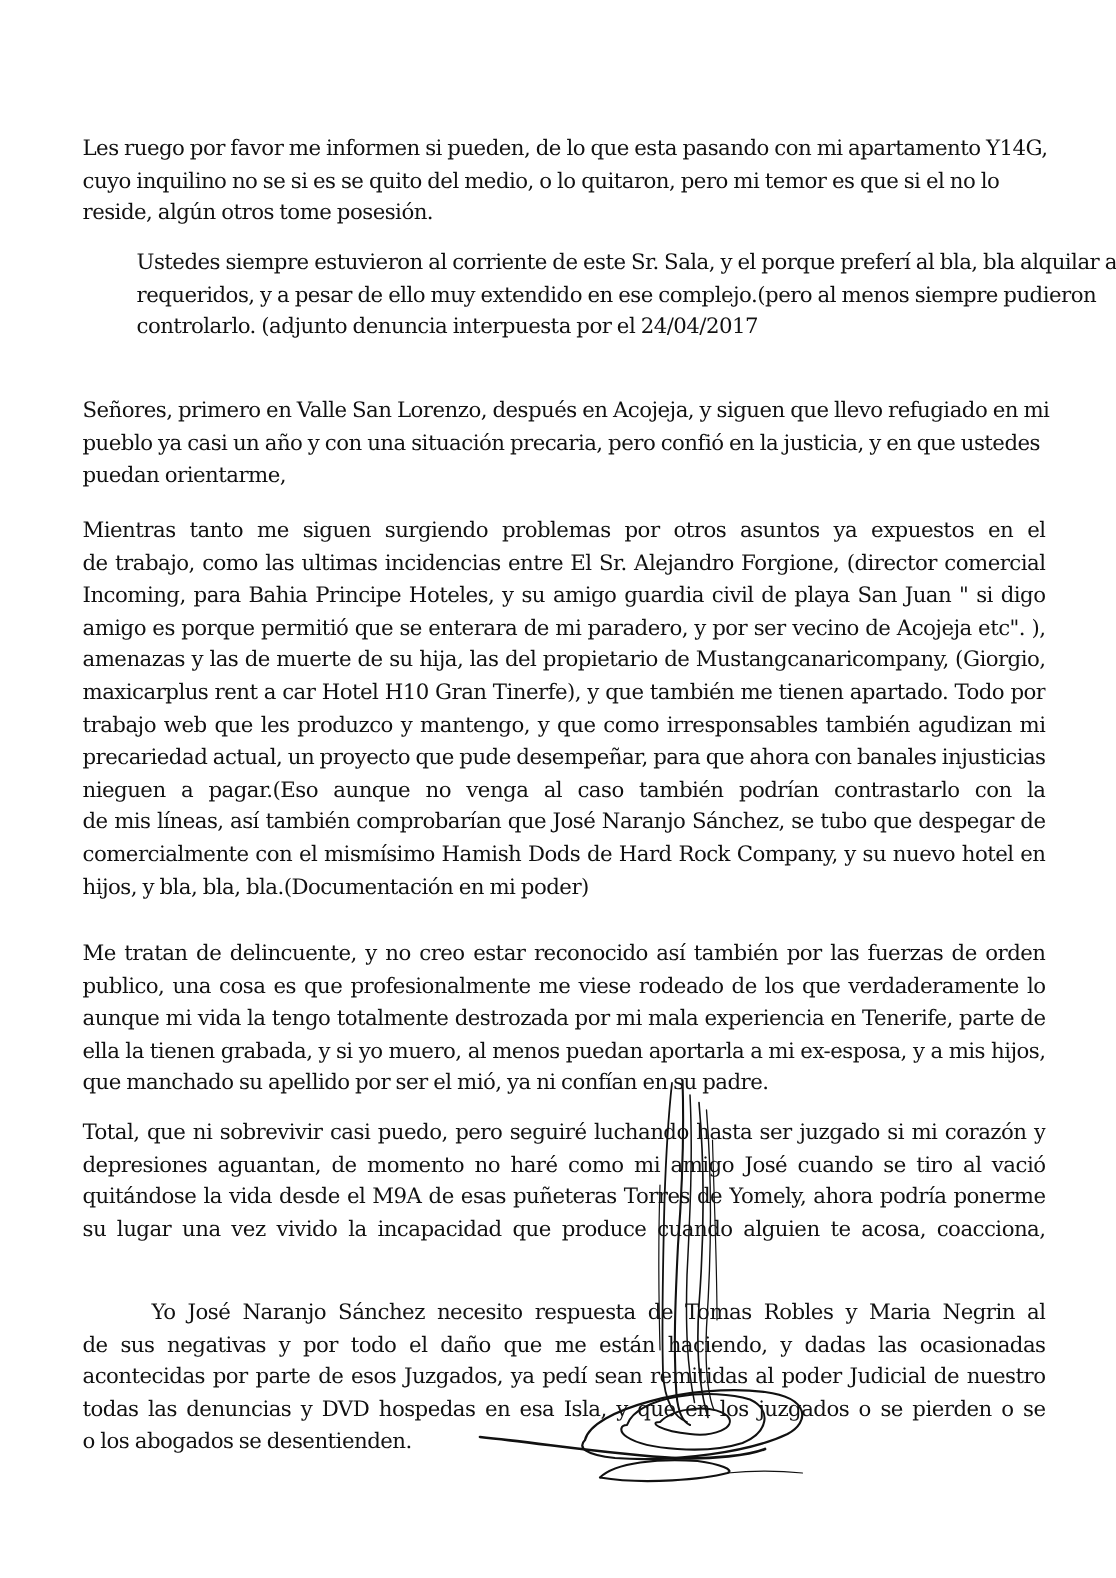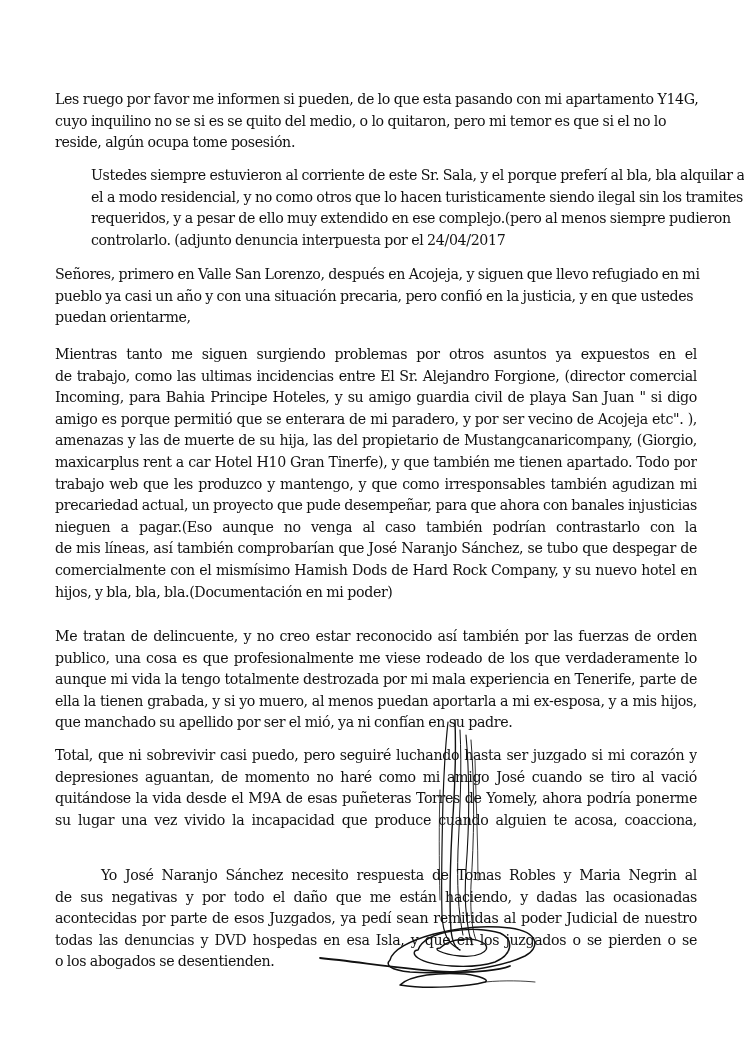--- a/index.html
+++ b/index.html
@@ -54,26 +54,25 @@
   }
 </style>
 </head>
 <body>
 
 <div class="page">
 
   <div class="para" id="p1" style="top:89px;">
     <span class="line">Les ruego por favor me informen si pueden, de lo que esta pasando con mi apartamento Y14G,</span>
     <span class="line">cuyo inquilino no se si es se quito del medio, o lo quitaron, pero mi temor es que si el no lo</span>
-    <span class="line">reside, algún ocupa tome posesión.</span>
+    <span class="line">reside, algún otros tome posesión.</span>
   </div>
 
   <div class="para" id="p2" style="top:165px;margin-left:36px;">
     <span class="line">Ustedes siempre estuvieron al corriente de este Sr. Sala, y el porque preferí al bla, bla alquilar a</span>
-    <span class="line">el a modo residencial, y no como otros que lo hacen turisticamente siendo ilegal sin los tramites</span>
     <span class="line">requeridos, y a pesar de ello muy extendido en ese complejo.(pero al menos siempre pudieron</span>
     <span class="line">controlarlo. (adjunto denuncia interpuesta por el 24/04/2017</span>
   </div>
 
   <div class="para" id="p3" style="top:264px;">
     <span class="line">Señores, primero en Valle San Lorenzo, después  en Acojeja, y siguen que llevo refugiado en mi</span>
     <span class="line">pueblo ya casi un año y con una situación precaria, pero confió en la justicia, y en que ustedes</span>
     <span class="line">puedan orientarme,</span>
   </div>
 

